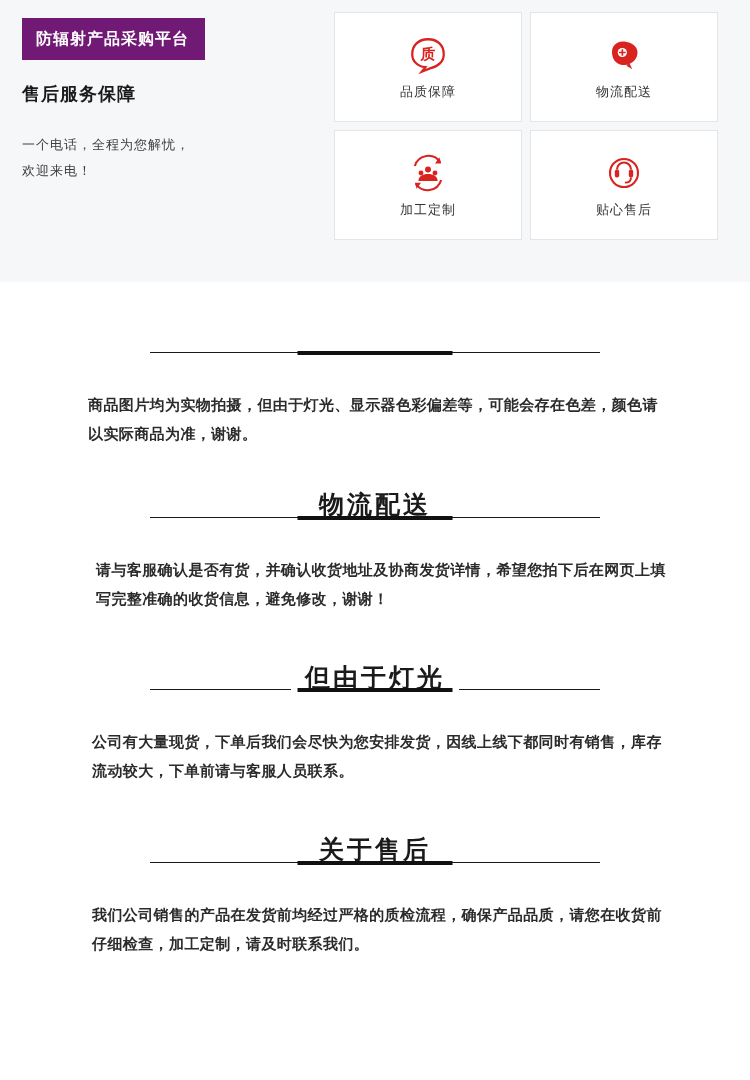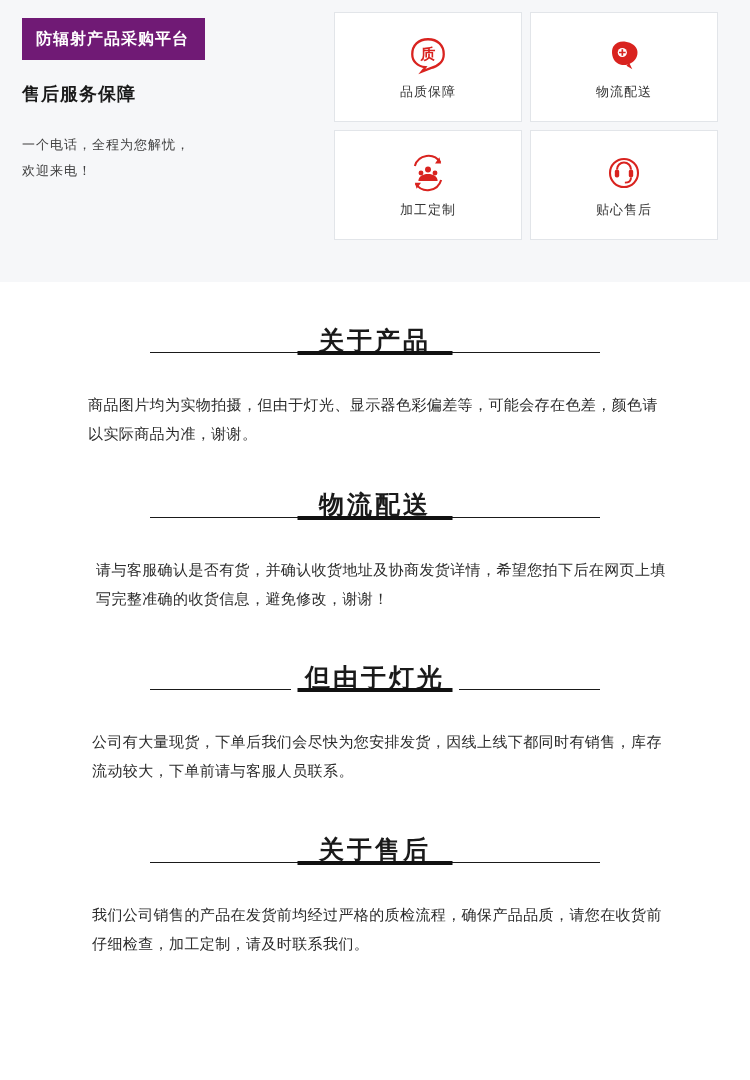--- a/index.html
+++ b/index.html
@@ -143,20 +143,21 @@
     transform: translateX(-50%);
     width: 155px;
   }
 
   .section-body {
     margin: 22px 88px 0 88px;
     font-size: 15px;
     line-height: 1.95;
     color: #2b2b2b;
     letter-spacing: 0.4px;
+    font-weight: bold;
   }
 
   .sec-2 .section-body { margin-left: 96px; margin-right: 78px; }
   .sec-3 .section-body { margin-left: 92px; margin-right: 80px; }
   .sec-4 .section-body { margin-left: 92px; margin-right: 86px; }
 
   .spacer-1 { height: 14px; }
   .spacer-2 { height: 22px; }
   .spacer-3 { height: 30px; }
 </style>
@@ -231,21 +232,20 @@
 </div>
 
 <div class="content">
 
   <div class="spacer-1"></div>
 
   <div class="section sec-1">
     <div class="section-title-wrap">
       <div class="rule"></div>
       <div class="underline-thick"></div>
-      <div class="section-title">关于产品</div>
     </div>
     <div class="section-body">商品图片均为实物拍摄，但由于灯光、显示器色彩偏差等，可能会存在色差，颜色请以实际商品为准，谢谢。</div>
   </div>
 
   <div class="spacer-2"></div>
 
   <div class="section sec-2">
     <div class="section-title-wrap">
       <div class="rule"></div>
       <div class="underline-thick"></div>

